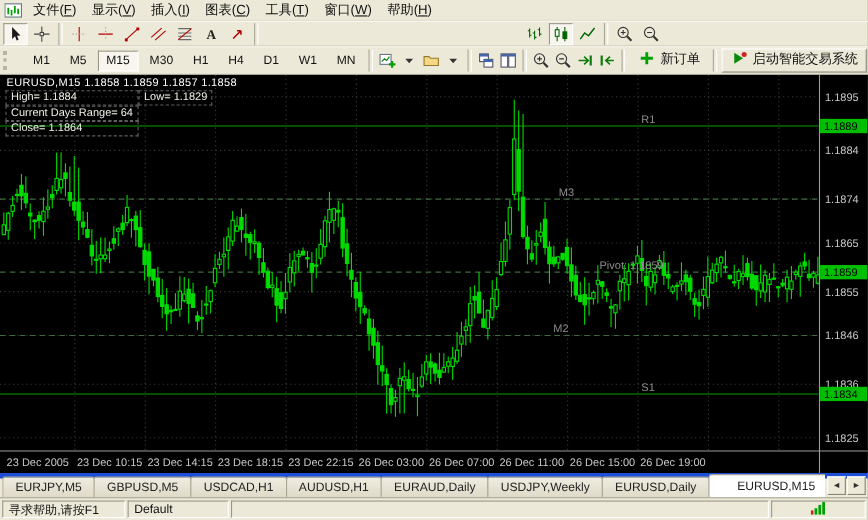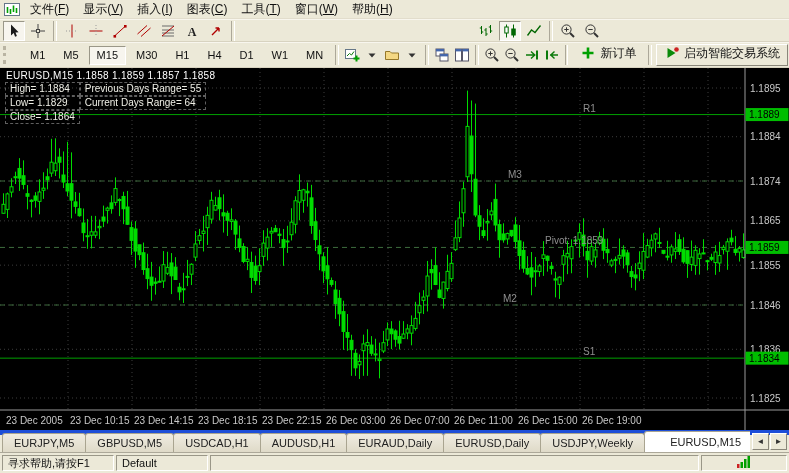--- a/index.html
+++ b/index.html
@@ -719,37 +719,36 @@
           <text x="508" y="109.99999999999959" fill="#8f8f8f" font-size="10px" font-family="Liberation Sans, DejaVu Sans, sans-serif">M3</text>
           <text x="545" y="176.42857142857352" fill="#8f8f8f" font-size="10px" font-family="Liberation Sans, DejaVu Sans, sans-serif">Pivot: 1.1859</text>
           <text x="503" y="233.99999999999577" fill="#8f8f8f" font-size="10px" font-family="Liberation Sans, DejaVu Sans, sans-serif">M2</text>
           <text x="583" y="287.1428571428569" fill="#8f8f8f" font-size="10px" font-family="Liberation Sans, DejaVu Sans, sans-serif">S1</text>
         </g>
       </svg>
     <div id="chart-overlay">
       <div class="symline">EURUSD,M15  1.1858 1.1859 1.1857 1.1858</div>
       <div class="infogrid">
         <div class="cell">High= 1.1884</div>
-        <div class="cell">Previous Days Range= 55</div>
         <div class="cell">Low= 1.1829</div>
         <div class="cell">Current Days Range= 64</div>
         <div class="cell close-cell">Close= 1.1864</div>
       </div>
     </div>
   </div>
 
   <div id="tabbar">
     <div id="tabs">
         <div class="tab">EURJPY,M5</div>
         <div class="tab">GBPUSD,M5</div>
         <div class="tab">USDCAD,H1</div>
         <div class="tab">AUDUSD,H1</div>
         <div class="tab">EURAUD,Daily</div>
+        <div class="tab">USDJPY,Weekly</div>
         <div class="tab">EURUSD,Daily</div>
-        <div class="tab">USDJPY,Weekly</div>
         <div class="tab active">EURUSD,M15</div>
       </div>
     <div id="tabscroll">
       <span class="tsb">◄</span>
       <span class="tsb">►</span>
     </div>
   </div>
 
   <div id="statusbar">
     <div class="sbp help">寻求帮助,请按F1</div>

